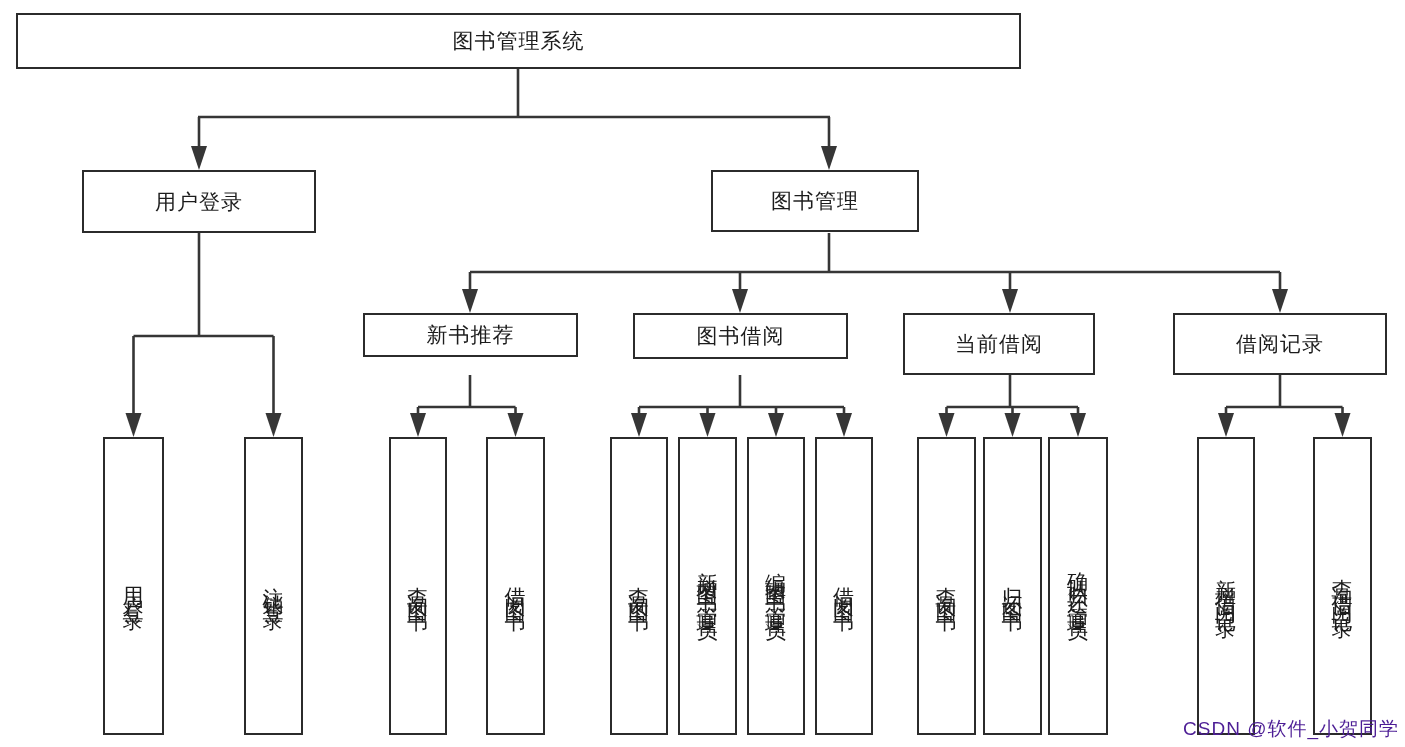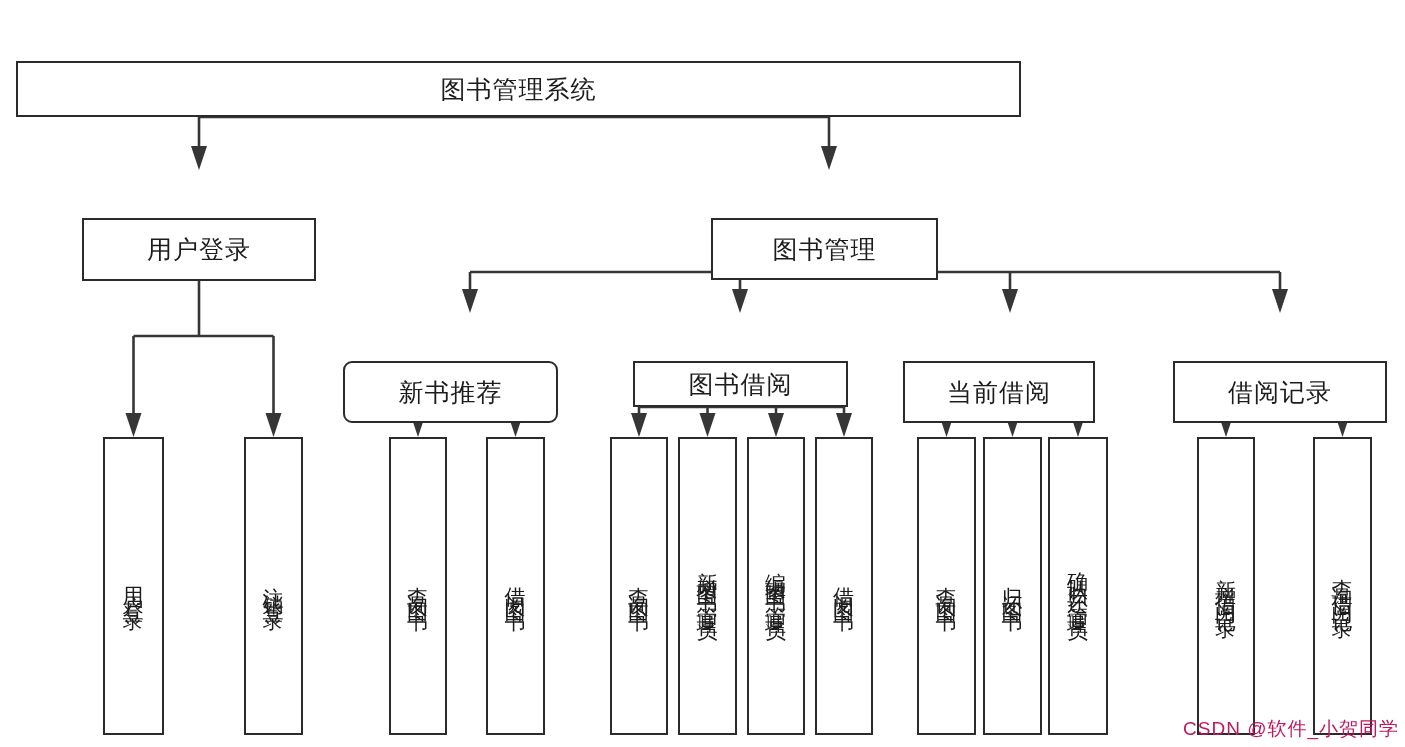--- a/index.html
+++ b/index.html
@@ -9,25 +9,25 @@
     font-family:"Liberation Sans","DejaVu Sans",sans-serif;color:#1c1c1c;
   }
   .stage{position:absolute;left:0;top:0;width:1405px;height:747px;}
   svg.connectors{position:absolute;left:0;top:0;width:1405px;height:747px;pointer-events:none;}
   svg.connectors path{stroke:#363636;stroke-width:2.6;fill:none;}
   svg.connectors polygon{fill:#363636;stroke:none;}
   .node{
     position:absolute;box-sizing:border-box;background:#ffffff;
     border:2.5px solid #2b2b2b;display:flex;align-items:center;justify-content:center;
   }
-  .h-node{font-size:25px;letter-spacing:1px;white-space:nowrap;margin-top:48px;}
+  .h-node{font-size:21px;letter-spacing:1px;white-space:nowrap;}
   .root{left:16px;top:13px;width:1005px;height:56px;}
   .n-user-login{left:82px;top:170px;width:234px;height:63px;}
-  .n-book-mgmt{left:711px;top:170px;width:227px;height:62px;}
-  .n-new-book{left:343px;top:313px;width:215px;height:62px;border-radius:9px;}
+  .n-book-mgmt{left:711px;top:170px;width:208px;height:62px;}
+  .n-new-book{left:363px;top:313px;width:215px;height:44px;}
   .n-book-borrow{left:633px;top:313px;width:215px;height:46px;}
   .n-current-borrow{left:903px;top:313px;width:192px;height:62px;}
   .n-borrow-record{left:1173px;top:313px;width:214px;height:62px;}
   .leaf{top:437px;height:298px;}
   .leaf .v-text{
     writing-mode:vertical-rl;text-orientation:mixed;
     font-size:21px;letter-spacing:8px;line-height:1;white-space:nowrap;
   }
   .lf1{left:103px;width:61px;}
   .lf2{left:244px;width:59px;}
@@ -38,21 +38,21 @@
   .lf7{left:747px;width:58px;}
   .lf8{left:815px;width:58px;}
   .lf9{left:917px;width:59px;}
   .lf10{left:983px;width:59px;}
   .lf11{left:1048px;width:60px;}
   .lf12{left:1197px;width:58px;}
   .lf13{left:1313px;width:59px;}
   .leaf.long .v-text{letter-spacing:7px;}
   .watermark{
     position:absolute;right:6px;bottom:5px;font-size:19px;letter-spacing:1px;
-    color:#be185d;white-space:nowrap;
+    color:#4c1d95;white-space:nowrap;
   }
 </style>
 </head>
 <body>
 
 <div class="stage">
 
   <svg class="connectors" viewBox="0 0 1405 747" xmlns="http://www.w3.org/2000/svg">
 
     <path d="M518 69 V117"></path>

